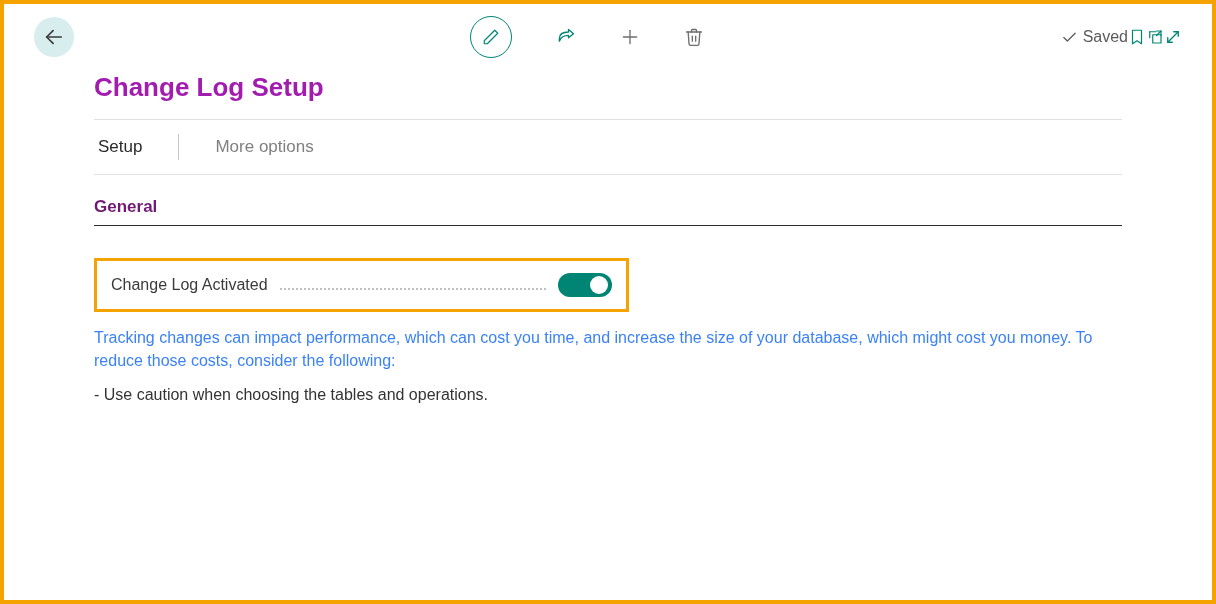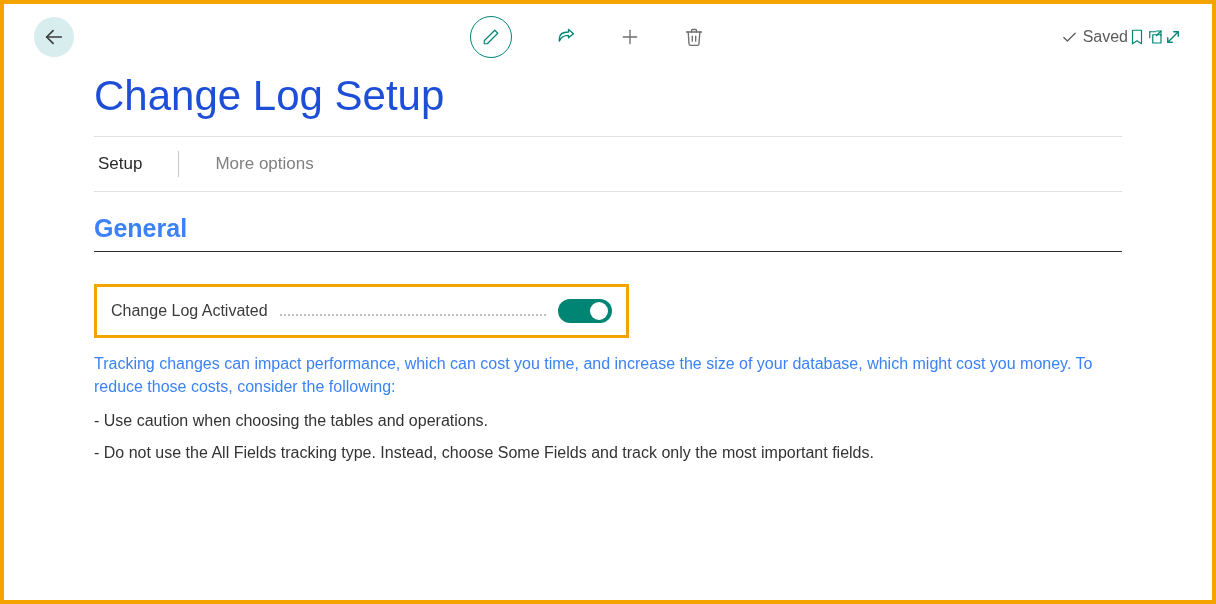--- a/index.html
+++ b/index.html
@@ -57,23 +57,23 @@
   }
   .saved-indicator {
     display: flex; align-items: center; gap: 5px;
     color: #5b5b5b;
     font-size: 16px;
   }
   .content {
     padding: 4px 90px 0 90px;
   }
   .page-title {
-    font-size: 42px;
-    font-weight: 400;
-    color: #1d4ed8;
+    font-size: 26px;
+    font-weight: 700;
+    color: #a21caf;
     margin: 10px 0 16px 0;
   }
   .hr-thin {
     border: none;
     border-top: 1px solid #e1e1e1;
     margin: 0;
   }
   .tabs {
     display: flex;
     align-items: center;
@@ -81,23 +81,23 @@
     padding: 14px 4px;
     font-size: 17px;
   }
   .tab-item { color: #2b2b2b; cursor: pointer; }
   .tab-item.secondary { color: #808080; }
   .tab-divider {
     width: 1px; height: 26px; background: #c8c8c8;
     margin: 0 -4px;
   }
   .section-title {
-    font-size: 25px;
+    font-size: 17px;
     font-weight: 600;
-    color: #3b82f6;
+    color: #701a75;
     margin-top: 22px;
     padding-bottom: 8px;
     border-bottom: 1.5px solid #2b2b2b;
   }
   .highlight-box {
     border: 3px solid #f5a300;
     padding: 12px 14px;
     margin-top: 32px;
     width: 535px;
     display: flex;
@@ -239,16 +239,15 @@
       <span class="dotted-fill"></span>
       <div class="toggle">
         <div class="knob"></div>
       </div>
     </div>
 
 
     <div class="body-text">Tracking changes can impact performance, which can cost you time, and increase the size of your database, which might cost you money. To reduce those costs, consider the following:</div>
 
     <div class="bullet">- Use caution when choosing the tables and operations.</div>
-    <div class="bullet">- Do not use the All Fields tracking type. Instead, choose Some Fields and track only the most important fields.</div>
   </div>
 
 </div>
 
 </body></html>

